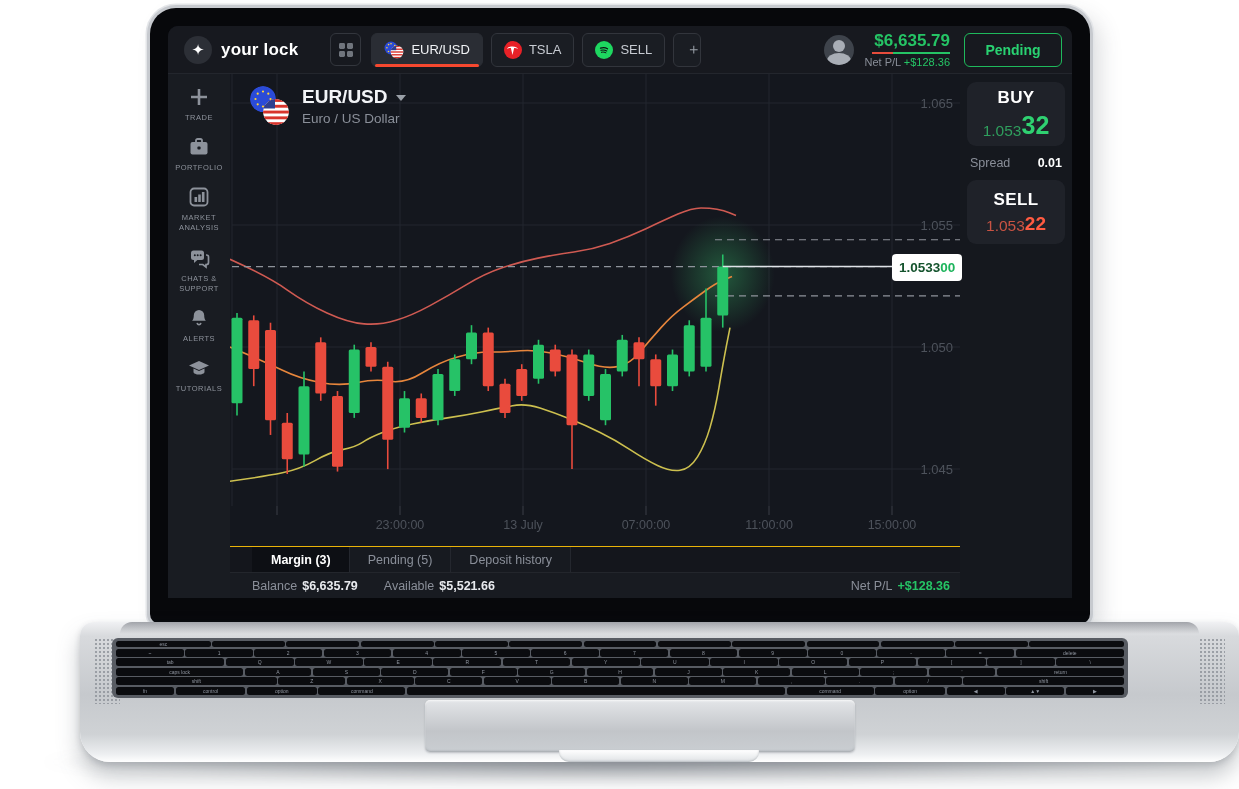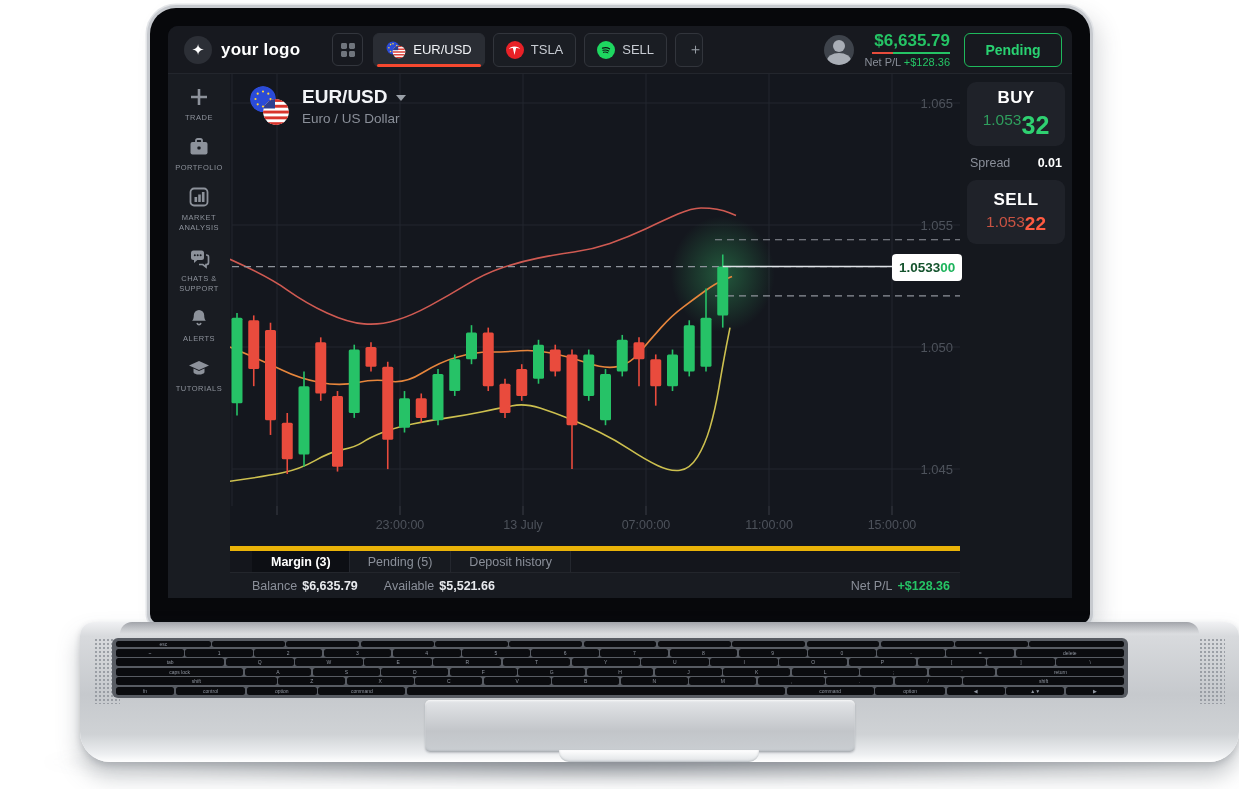--- a/index.html
+++ b/index.html
@@ -86,55 +86,55 @@
   .flags .eu { left:0; top:0; z-index:1; }
   .flags .us { left:13px; top:13px; z-index:2; }
   .inst-title { display:flex; align-items:center; gap:8px; color:#f2f4f7; font-size:19px; font-weight:bold; cursor:pointer; }
   .caret { width:0; height:0; border-left:5px solid transparent; border-right:5px solid transparent;
     border-top:6px solid #9aa0a8; margin-top:2px; }
   .inst-sub { color:#8a8f99; font-size:13.5px; margin-top:3px; }
   .price-tag { position:absolute; left:662px; top:180px; height:27px; padding:0 7px; background:#fff;
     border-radius:4px; display:flex; align-items:center; font-size:13.5px; font-weight:bold; z-index:3; }
   .price-tag .m { color:#14532d; } .price-tag .s { color:#1db45c; }
 
-  .btabs { height:26px; flex:0 0 26px; background:#14161c; border-top:5px solid #eab308;
+  .btabs { height:26px; flex:0 0 26px; background:#14161c; border-top:1px solid #eab308;
     display:flex; align-items:stretch; padding-left:22px; }
   .btab { display:flex; align-items:center; justify-content:center; font-size:12.5px; padding:0 18px;
     color:#8a8f99; border:1px solid #24272e; border-top:none; border-bottom:none; background:#171a20;
     cursor:pointer; margin-right:-1px; }
   .btab.active { background:#0d0f14; color:#fff; font-weight:bold; border-color:#0d0f14; }
   .balbar { flex:1; background:#181b21; border-top:1px solid #23262c; display:flex; align-items:center;
     font-size:12.5px; color:#8a8f99; padding:0 10px 0 22px; gap:26px; }
   .balbar b { color:#e8eaee; font-weight:bold; margin-left:5px; }
   .balbar .right { margin-left:auto; } .balbar .right b { color:#25c465; }
 
   .tradepanel { flex:1; background:#15181e; padding:8px 7px 0; display:flex; flex-direction:column; }
   .card { background:#1f2229; border-radius:9px; height:64px; display:flex; flex-direction:column;
     align-items:center; justify-content:center; gap:3px; cursor:pointer; }
   .card .t { font-size:17px; font-weight:bold; color:#fff; letter-spacing:.4px; }
-  .cprice { display:flex; align-items:flex-start; }
+  .cprice { display:flex; align-items:flex-end; }
   .buy .m { color:#2f9e5d; font-size:15.5px; } .buy .em { color:#2fd171; font-size:25px; font-weight:bold; }
   .sell .m { color:#c85343; font-size:15.5px; } .sell .em { color:#ff5b41; font-size:19px; font-weight:bold; }
   .spread { display:flex; justify-content:space-between; align-items:center; padding:10px 3px;
     font-size:12.5px; color:#8a8f99; }
   .spread b { color:#fff; }
 </style>
 </head>
 <body>
 
 <div class="stage">
   <div class="floor-shadow"></div>
 
   <div class="lid">
     <div class="screen">
 
       <header class="topbar">
         <div class="brand">
           <span class="brand-ico">✦</span>
-          <span class="brand-txt">your logo</span>
+          <span class="brand-txt">your lock</span>
         </div>
         <button class="sqbtn grid-btn">
           <svg width="14" height="14" viewBox="0 0 14 14">
             <rect x="0" y="0" width="6" height="6" rx="1.4" fill="#70757d"></rect>
               <rect x="8" y="0" width="6" height="6" rx="1.4" fill="#70757d"></rect>
             <rect x="0" y="8" width="6" height="6" rx="1.4" fill="#70757d"></rect>
               <rect x="8" y="8" width="6" height="6" rx="1.4" fill="#70757d"></rect>
           </svg>
         </button>
         <div class="tabs">

